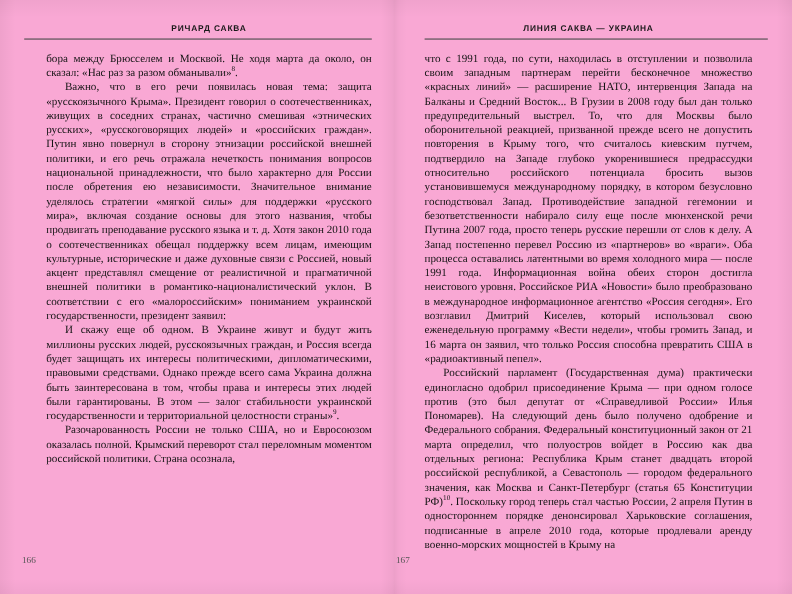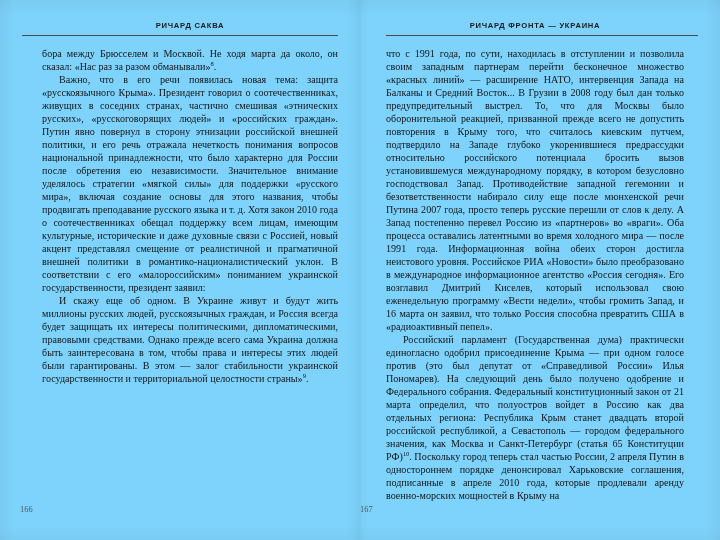--- a/index.html
+++ b/index.html
@@ -19,21 +19,21 @@
     width: 720px;
     height: 540px;
     background: #fdfdfd;
     display: flex;
   }
   .page {
     position: relative;
     width: 360px;
     height: 540px;
     box-sizing: border-box;
-    background: #7dd3fc;
+    background: #f9a8d4;
   }
   .page-left  { padding: 22px 22px 0 42px; }
   .page-right { padding: 22px 36px 0 26px; }
 
   
   .gutter {
     position: absolute;
     top: 0;
     left: 346px;
     width: 24px;
@@ -130,27 +130,28 @@
 
     <div class="body-text">
       <p class="noindent"><span>бора между Брюсселем и Москвой. Не ходя марта да около, он сказал: «Нас раз за разом обманывали»</span><sup>8</sup><span>.</span></p>
 
       <p><span>Важно, что в его речи появилась новая тема: защита «русскоязычного Крыма». Президент говорил о соотечественниках, живущих в соседних странах, частично смешивая «этнических русских», «русскоговорящих людей» и «российских граждан». Путин явно повернул в сторону этнизации российской внешней политики, и его речь отражала нечеткость понимания вопросов национальной принадлежности, что было характерно для России после обретения ею независимости. Значительное внимание уделялось стратегии «мягкой силы» для поддержки «русского мира», включая создание основы для этого названия, чтобы продвигать преподавание русского языка и т. д. Хотя закон 2010 года о соотечественниках обещал поддержку всем лицам, имеющим культурные, исторические и даже духовные связи с Россией, новый акцент представлял смещение от реалистичной и прагматичной внешней политики в романтико-националистический уклон. В соответствии с его «малороссийским» пониманием украинской государственности, президент заявил:</span></p>
 
 
       <p><span>И скажу еще об одном. В Украине живут и будут жить миллионы русских людей, русскоязычных граждан, и Россия всегда будет защищать их интересы политическими, дипломатическими, правовыми средствами. Однако прежде всего сама Украина должна быть заинтересована в том, чтобы права и интересы этих людей были гарантированы. В этом — залог стабильности украинской государственности и территориальной целостности страны»</span><sup>9</sup><span>.</span></p>
 
 
+      <p><span>Разочарованность России не только США, но и Евросоюзом оказалась полной. Крымский переворот стал переломным моментом российской политики. Страна осознала,</span></p>
     </div>
 
     <div class="folio">166</div>
   </div>
 
   <div class="page page-right">
-    <div class="running-head">РИЧАРД ФРОНТА — УКРАИНА</div>
+    <div class="running-head">ЛИНИЯ САКВА — УКРАИНА</div>
     <div class="head-rule"></div>
 
     <div class="body-text">
       <p class="noindent"><span>что с 1991 года, по сути, находилась в отступлении и позволила своим западным партнерам перейти бесконечное множество «красных линий» — расширение НАТО, интервенция Запада на Балканы и Средний Восток... В Грузии в 2008 году был дан только предупредительный выстрел. То, что для Москвы было оборонительной реакцией, призванной прежде всего не допустить повторения в Крыму того, что считалось киевским путчем, подтвердило на Западе глубоко укоренившиеся предрассудки относительно российского потенциала бросить вызов установившемуся международному порядку, в котором безусловно господствовал Запад. Противодействие западной гегемонии и безответственности набирало силу еще после мюнхенской речи Путина 2007 года, просто теперь русские перешли от слов к делу. А Запад постепенно перевел Россию из «партнеров» во «враги». Оба процесса оставались латентными во время холодного мира — после 1991 года. Информационная война обеих сторон достигла неистового уровня. Российское РИА «Новости» было преобразовано в международное информационное агентство «Россия сегодня». Его возглавил Дмитрий Киселев, который использовал свою еженедельную программу «Вести недели», чтобы громить Запад, и 16 марта он заявил, что только Россия способна превратить США в «радиоактивный пепел».</span></p>
 
       <p><span>Российский парламент (Государственная дума) практически единогласно одобрил присоединение Крыма — при одном голосе против (это был депутат от «Справедливой России» Илья Пономарев). На следующий день было получено одобрение и Федерального собрания. Федеральный конституционный закон от 21 марта определил, что полуостров войдет в Россию как два отдельных региона: Республика Крым станет двадцать второй российской республикой, а Севастополь — городом федерального значения, как Москва и Санкт-Петербург (статья 65 Конституции РФ)</span><sup>10</sup><span>. Поскольку город теперь стал частью России, 2 апреля Путин в одностороннем порядке денонсировал Харьковские соглашения, подписанные в апреле 2010 года, которые продлевали аренду военно-морских мощностей в Крыму на</span></p>
     </div>
 
     <div class="folio">167</div>
   </div>

